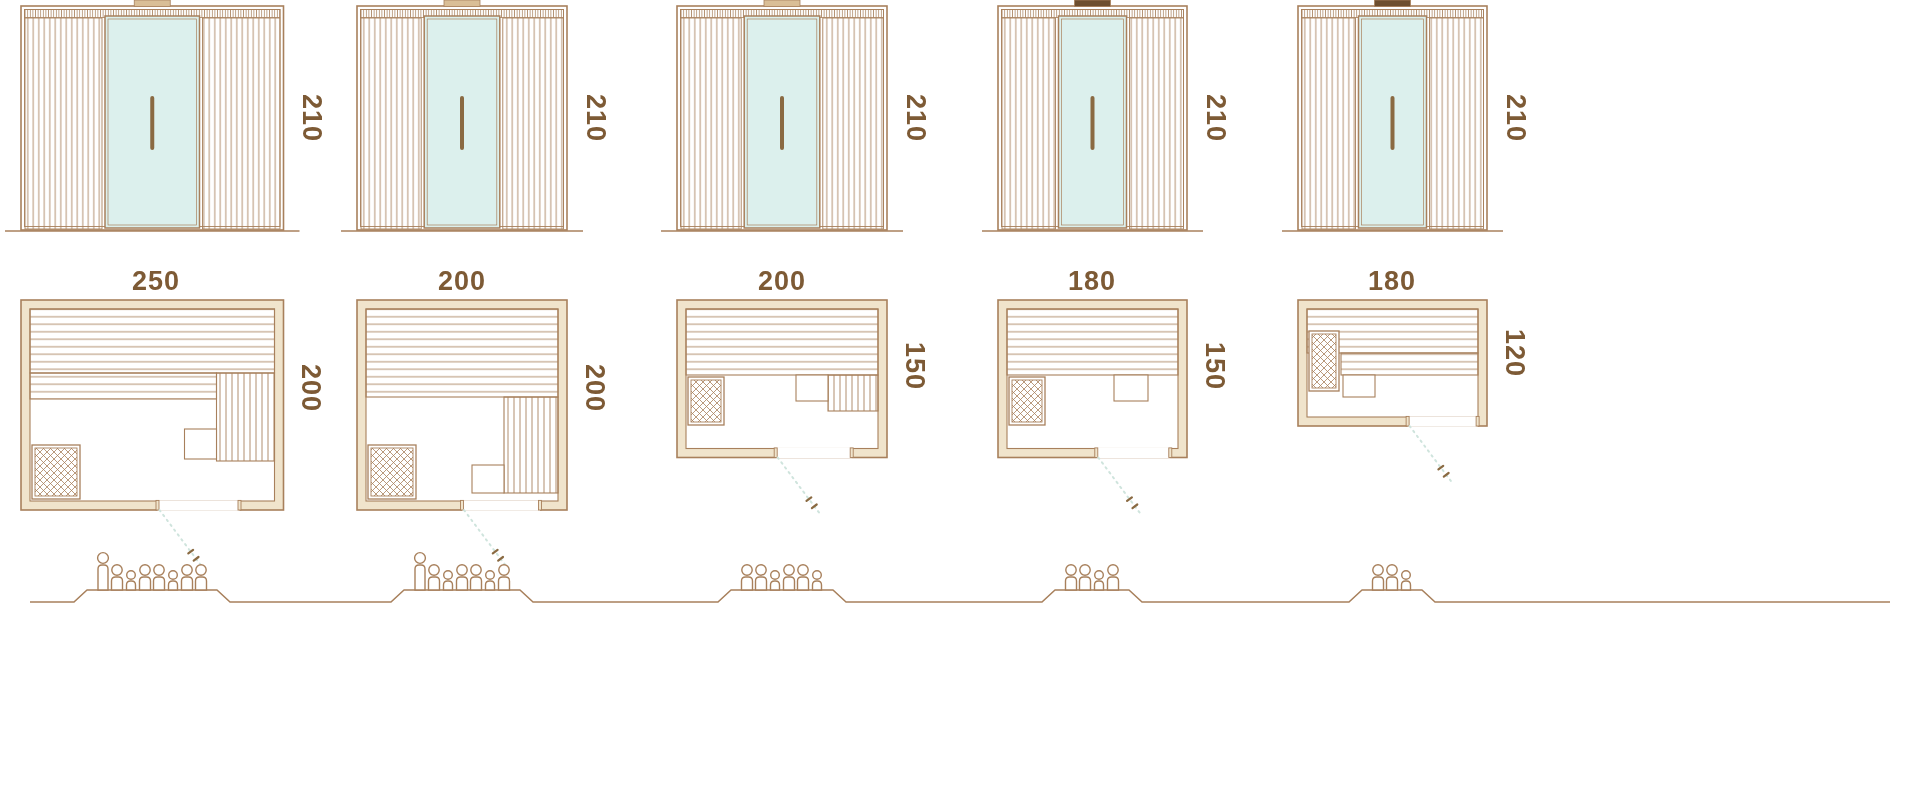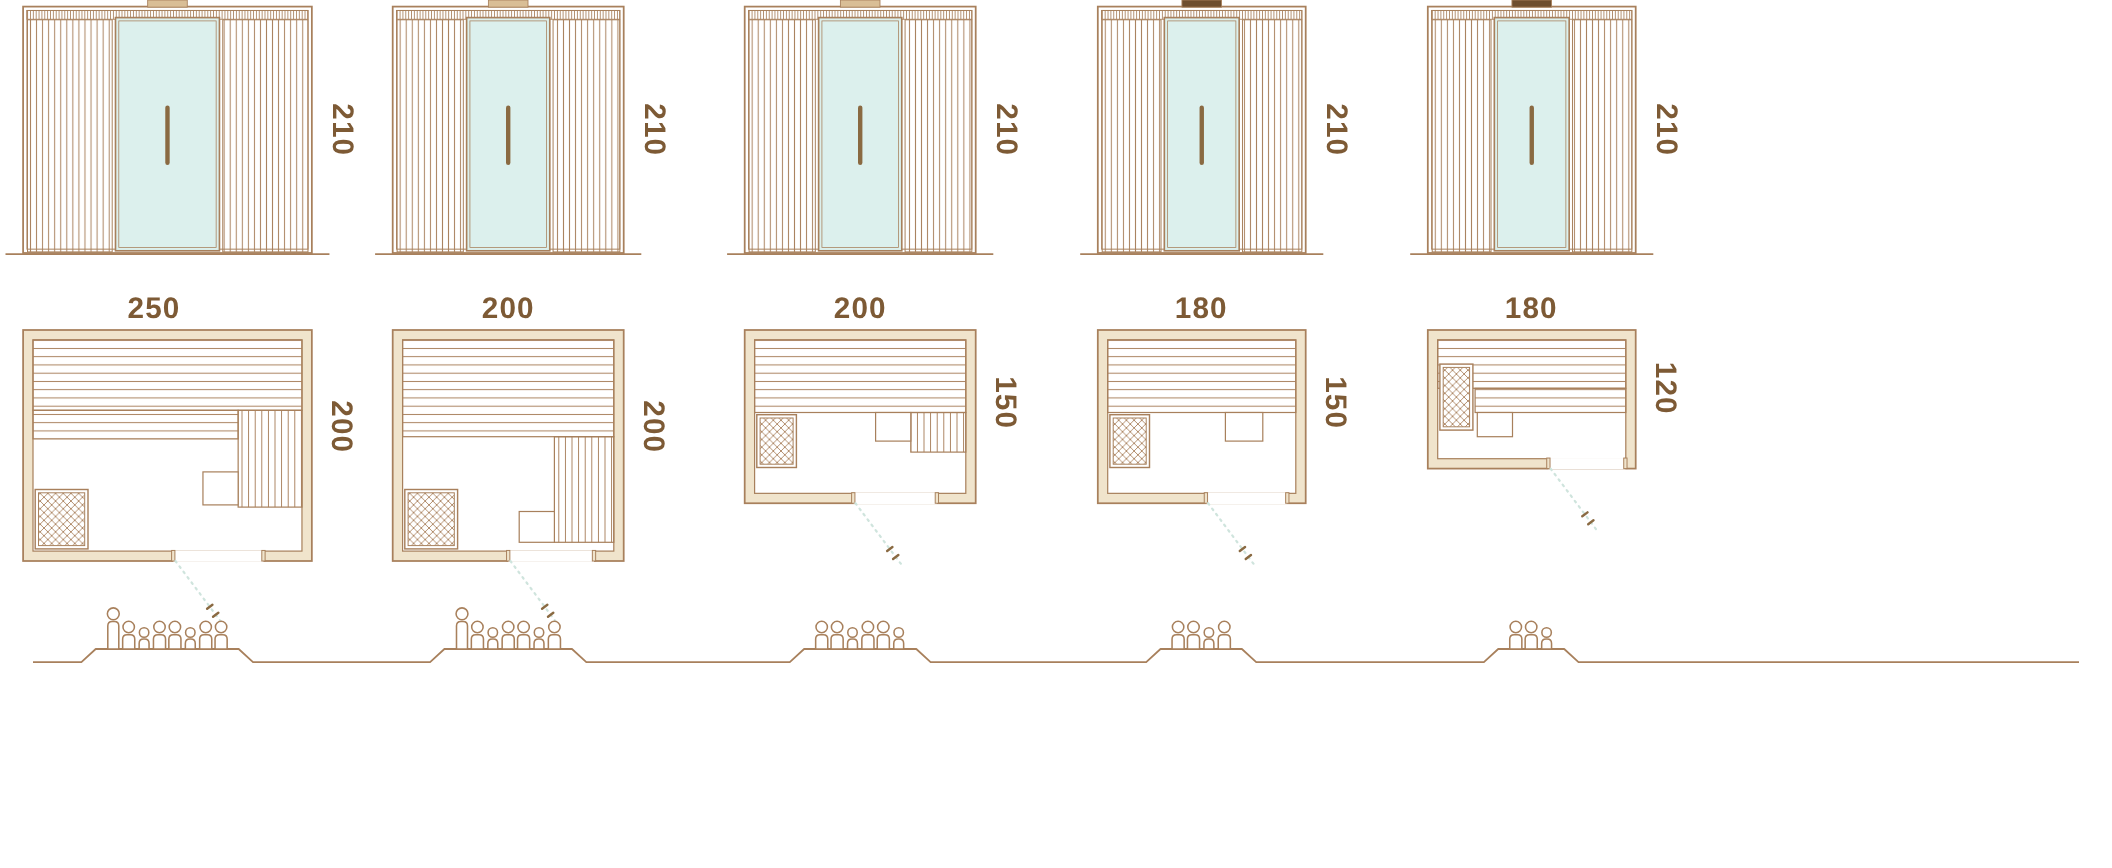--- a/index.html
+++ b/index.html
@@ -58,21 +58,21 @@
         <rect x="13" y="147" width="48" height="54" fill="#ffffff" stroke="#A8805C" stroke-width="1.3"></rect>
         <rect x="16" y="150" width="42" height="48" fill="url(#q0x)" stroke="#A8805C" stroke-width="0.9"></rect>
       </g>
       <rect x="138.5" y="202.4" width="82" height="10.4" fill="#ffffff"></rect>
       <rect x="137" y="202.4" width="3" height="9.6" fill="#f0e4cc" stroke="#A8805C" stroke-width="0.9"></rect>
       <rect x="219" y="202.4" width="3" height="9.6" fill="#f0e4cc" stroke="#A8805C" stroke-width="0.9"></rect>
       <path d="M140.5 212 l42 56" stroke="#cfe4dd" stroke-width="2" stroke-dasharray="1.6 4.5" stroke-linecap="round" fill="none"></path>
       <line x1="174.1" y1="251.79999999999998" x2="169.29999999999998" y2="255.4" stroke="#8a6a42" stroke-width="2.2" stroke-linecap="round"></line>
       <line x1="179.5" y1="259" x2="174.7" y2="262.6" stroke="#8a6a42" stroke-width="2.2" stroke-linecap="round"></line>
     </svg>
-    <div class="dim-label" style="left: 140px; top: 281px;">250</div>
+    <div class="dim-label" style="left: 156px; top: 281px;">250</div>
     <div class="dim-label vert" style="left: 310.25px; top: 388.2px;">200</div>
     <svg width="246" height="236" viewBox="0 0 246 236" style="left: 339px; top: 0px;">
       <defs>
         <pattern id="p1slat" width="5.5" height="12" patternUnits="userSpaceOnUse">
           <path d="M2.75 0 V12" stroke="#A8805C" stroke-width="0.9" fill="none"></path>
         </pattern>
         <pattern id="p1comb" width="2.6" height="9" patternUnits="userSpaceOnUse">
           <path d="M1.3 0 V9" stroke="#A8805C" stroke-width="0.8" fill="none"></path>
         </pattern>
       </defs>

